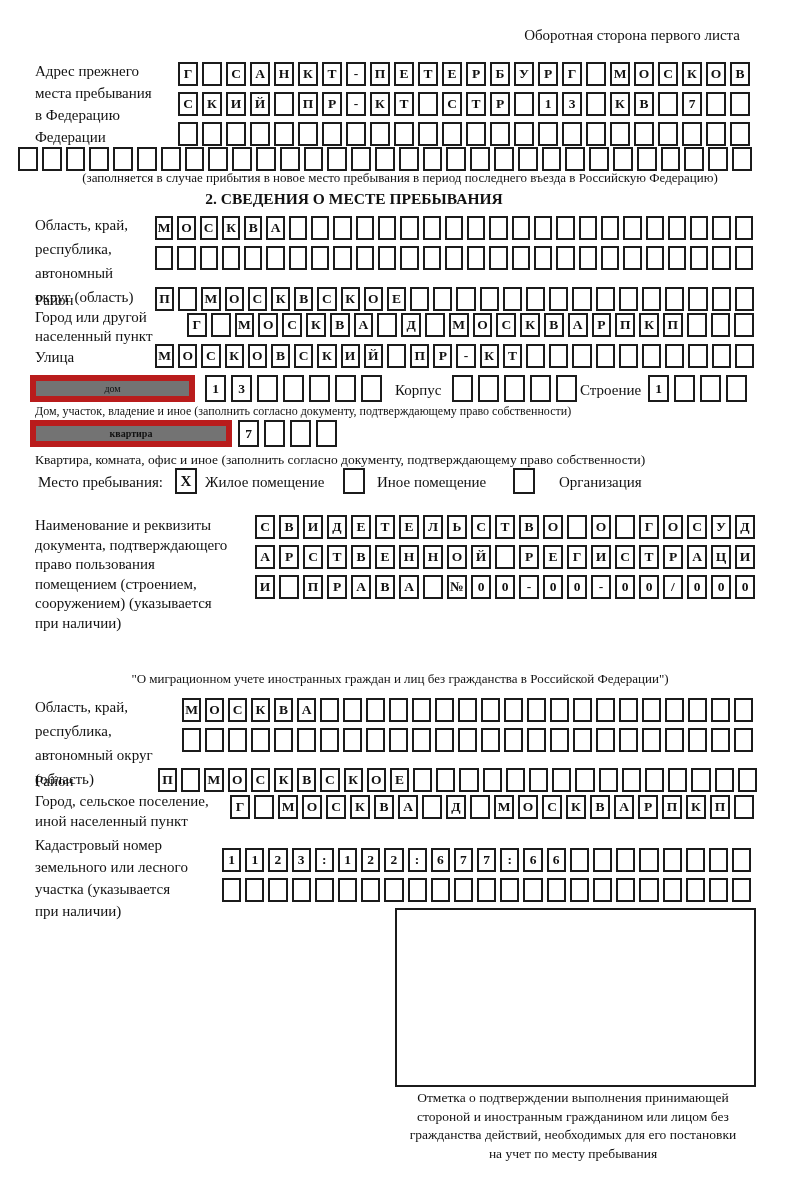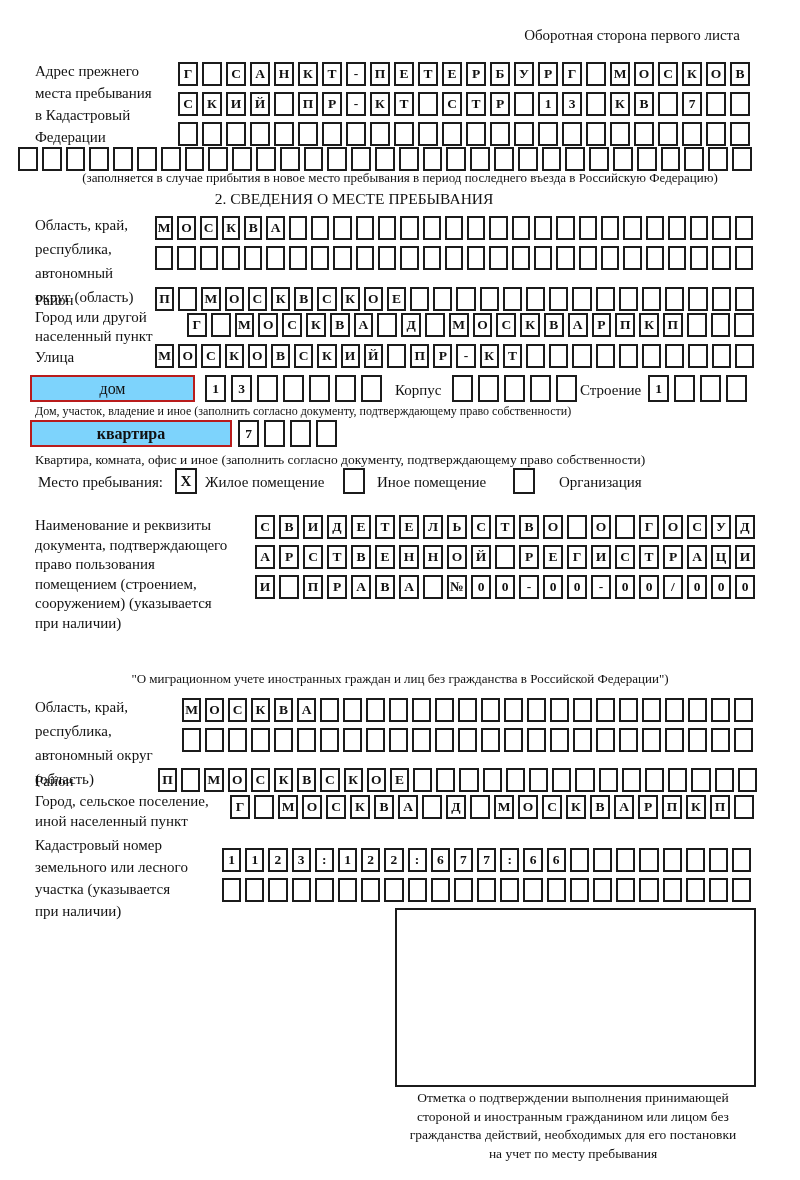--- a/index.html
+++ b/index.html
@@ -4,55 +4,55 @@
 <style>
   html,body { margin:0; padding:0; background:#fff; }
   .page {
     position:relative; width:800px; height:1180px; background:#ffffff;
     font-family:"Liberation Serif","DejaVu Serif",serif; color:#111;
     overflow:hidden;
   }
   .abs { position:absolute; }
   .lbl { font-size:15px; line-height:22px; white-space:nowrap; }
   .note { font-size:13px; white-space:nowrap; }
-  .title { font-size:15.5px; font-weight:normal; text-align:center; width:708px; }
+  .title { font-size:15.5px; font-weight:bold; text-align:center; width:708px; }
   .center { text-align:center; width:800px; }
   .cellrow { position:absolute; display:flex; gap:4px; }
   .cell {
     width:var(--cw,19px); height:24px; box-sizing:border-box;
     border:2px solid #1b1b1b; background:#fff;
     display:flex; align-items:center; justify-content:center;
     font-size:13.5px; font-weight:600; color:#111;
     flex:0 0 auto;
   }
   .tall { gap:5px; }
   .tall .cell { height:27px; }
   .bigbox {
-    position:absolute; box-sizing:border-box; border:2px solid #b91c1c;
+    position:absolute; box-sizing:border-box; border:6px solid #b91c1c;
     display:flex; align-items:center; justify-content:center;
-    font-size:16px; background:#7dd3fc;
+    font-size:10px; background:#737373;
   }
   .chk {
     position:absolute; width:22px; height:26px; box-sizing:border-box;
     border:2px solid #1b1b1b; display:flex; align-items:center; justify-content:center;
     font-size:15px; font-weight:600; background:#fff;
   }
   .stamp { position:absolute; border:2px solid #1b1b1b; background:#fff; }
 </style>
 </head>
 <body>
 
 <div class="page">
 
   <div class="abs lbl" style="top:24px; right:60px; font-size:15px;">Оборотная сторона первого листа</div>
 
   <div class="abs lbl" style="left:35px; top:60px;">
     <div>Адрес прежнего</div>
     <div>места пребывания</div>
-    <div>в Кадастровый</div>
+    <div>в Федерацию</div>
     <div>Федерации</div>
   </div>
   <div class="cellrow" style="left:178px; top:62px; --cw:20px;">
       <span class="cell">Г</span>
       <span class="cell">&nbsp;</span>
       <span class="cell">С</span>
       <span class="cell">А</span>
       <span class="cell">Н</span>
       <span class="cell">К</span>
       <span class="cell">Т</span>

